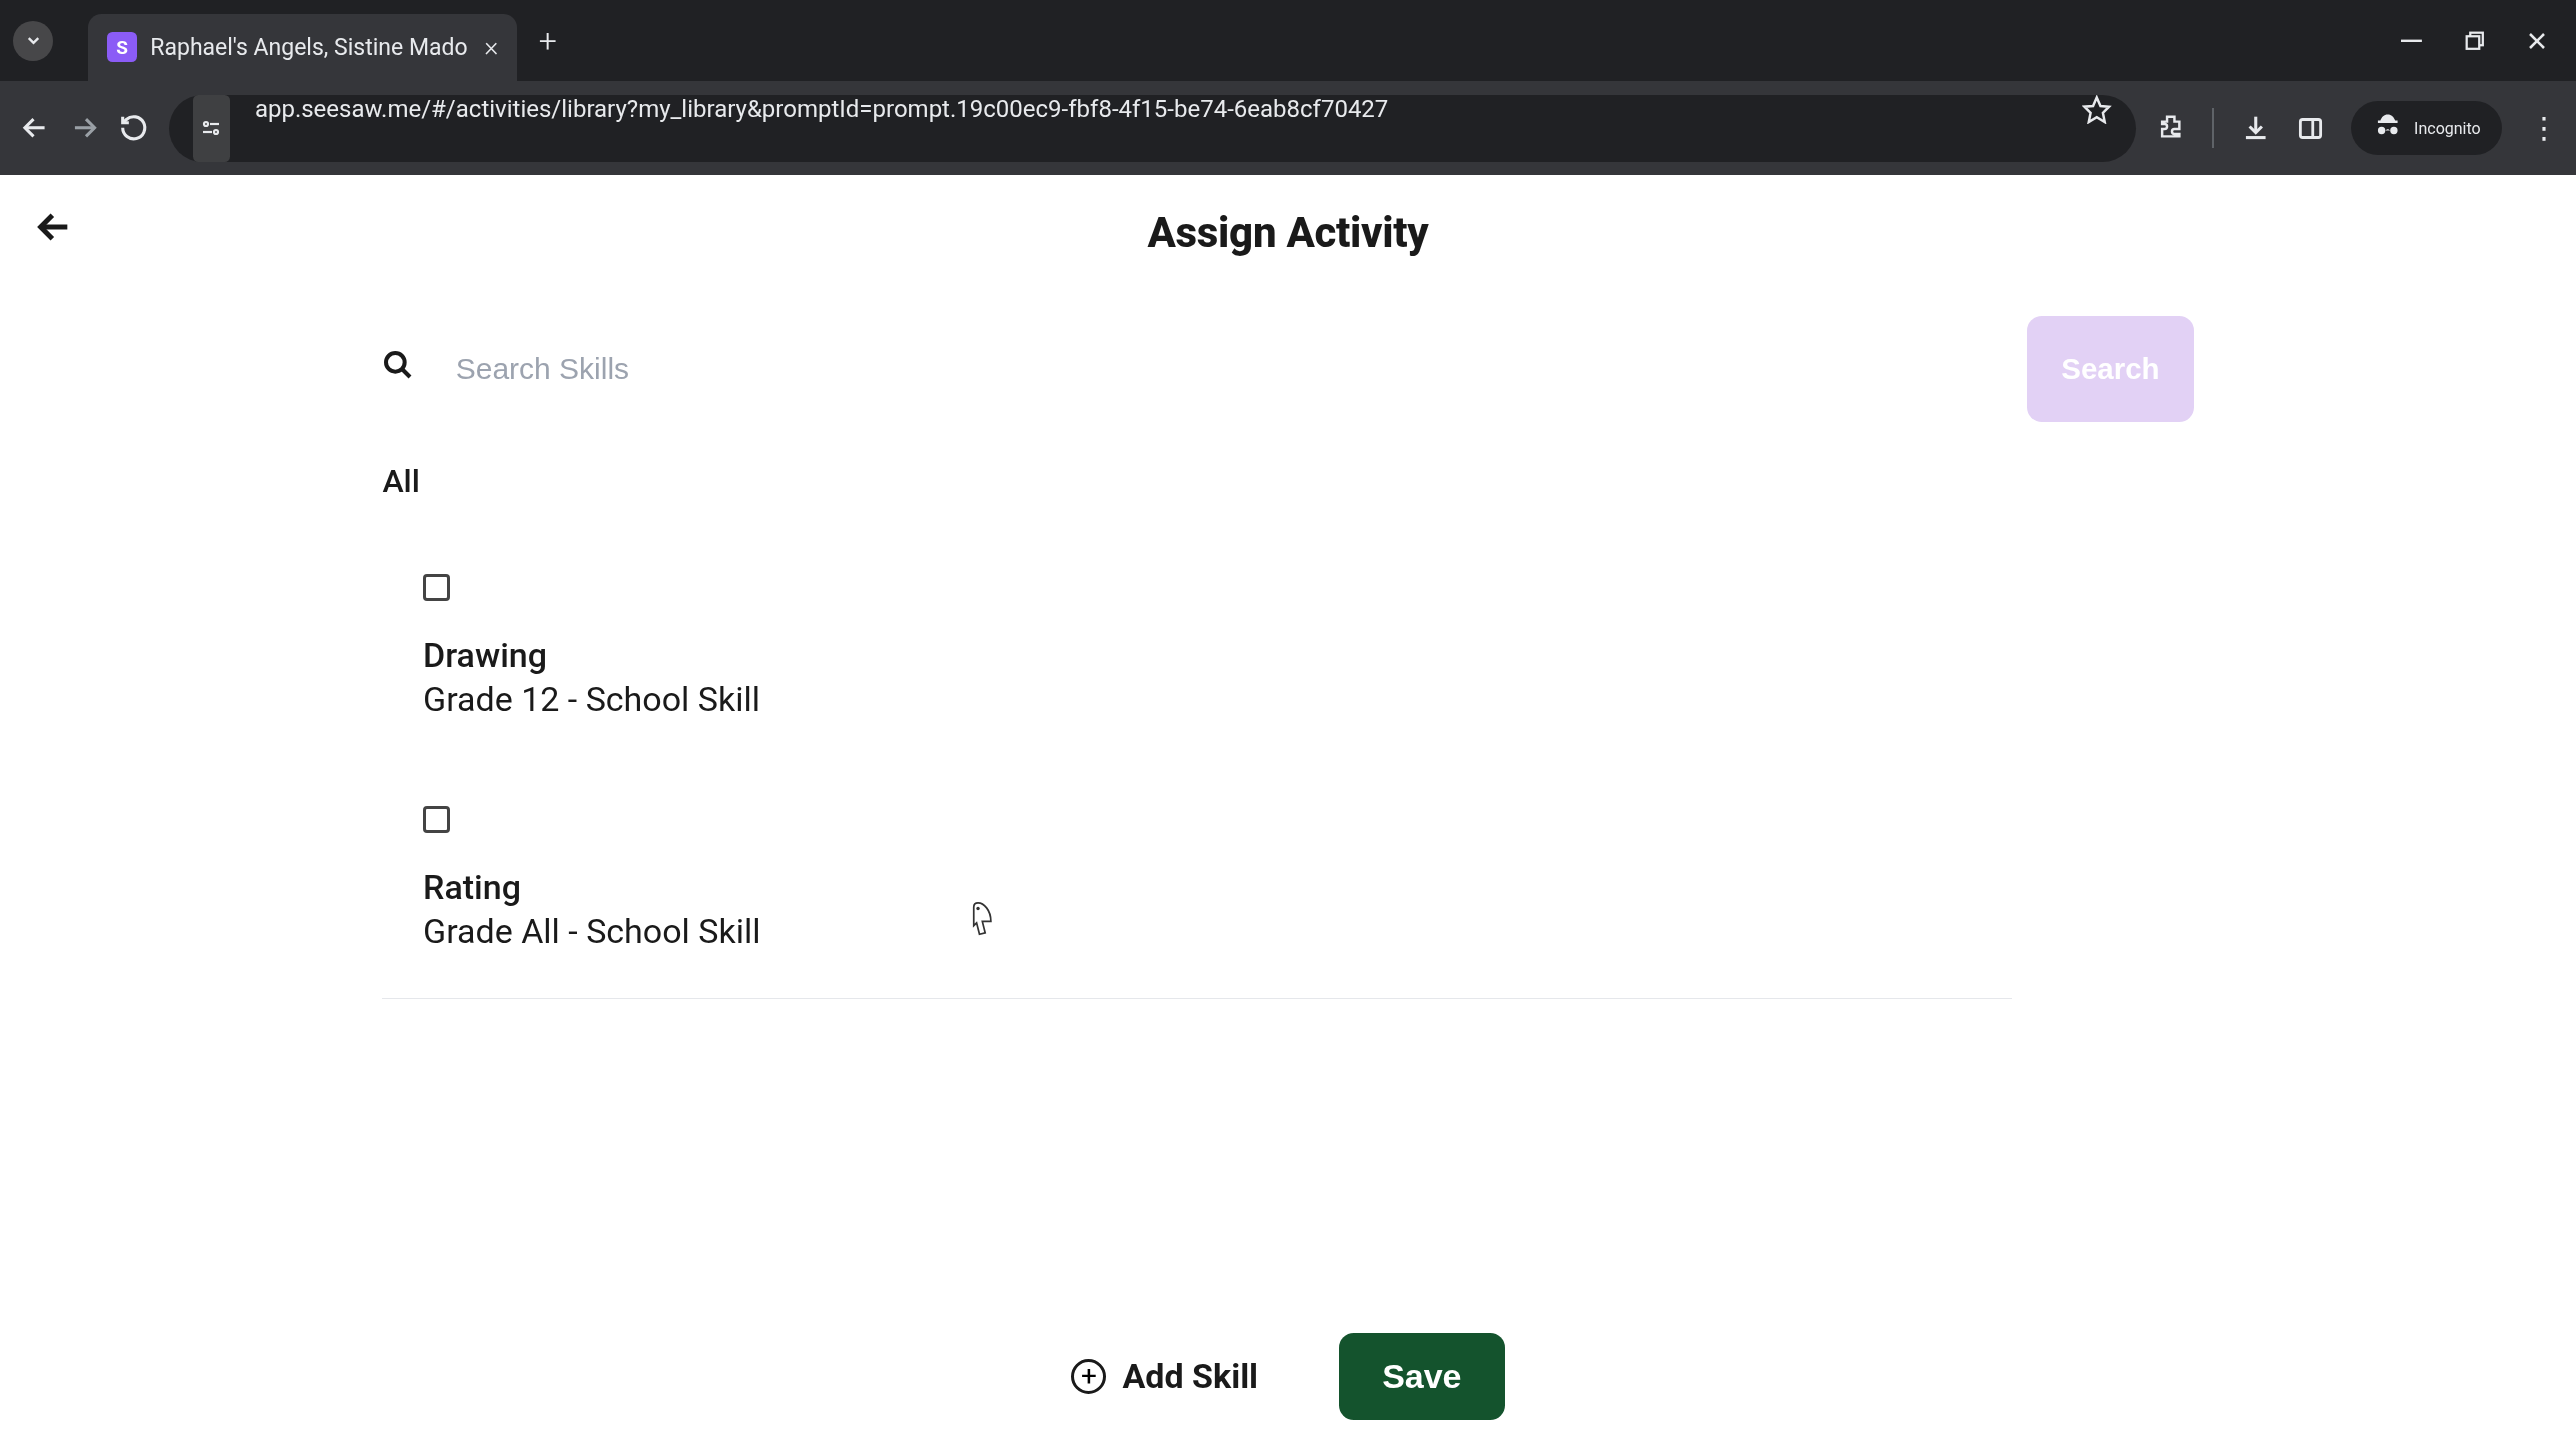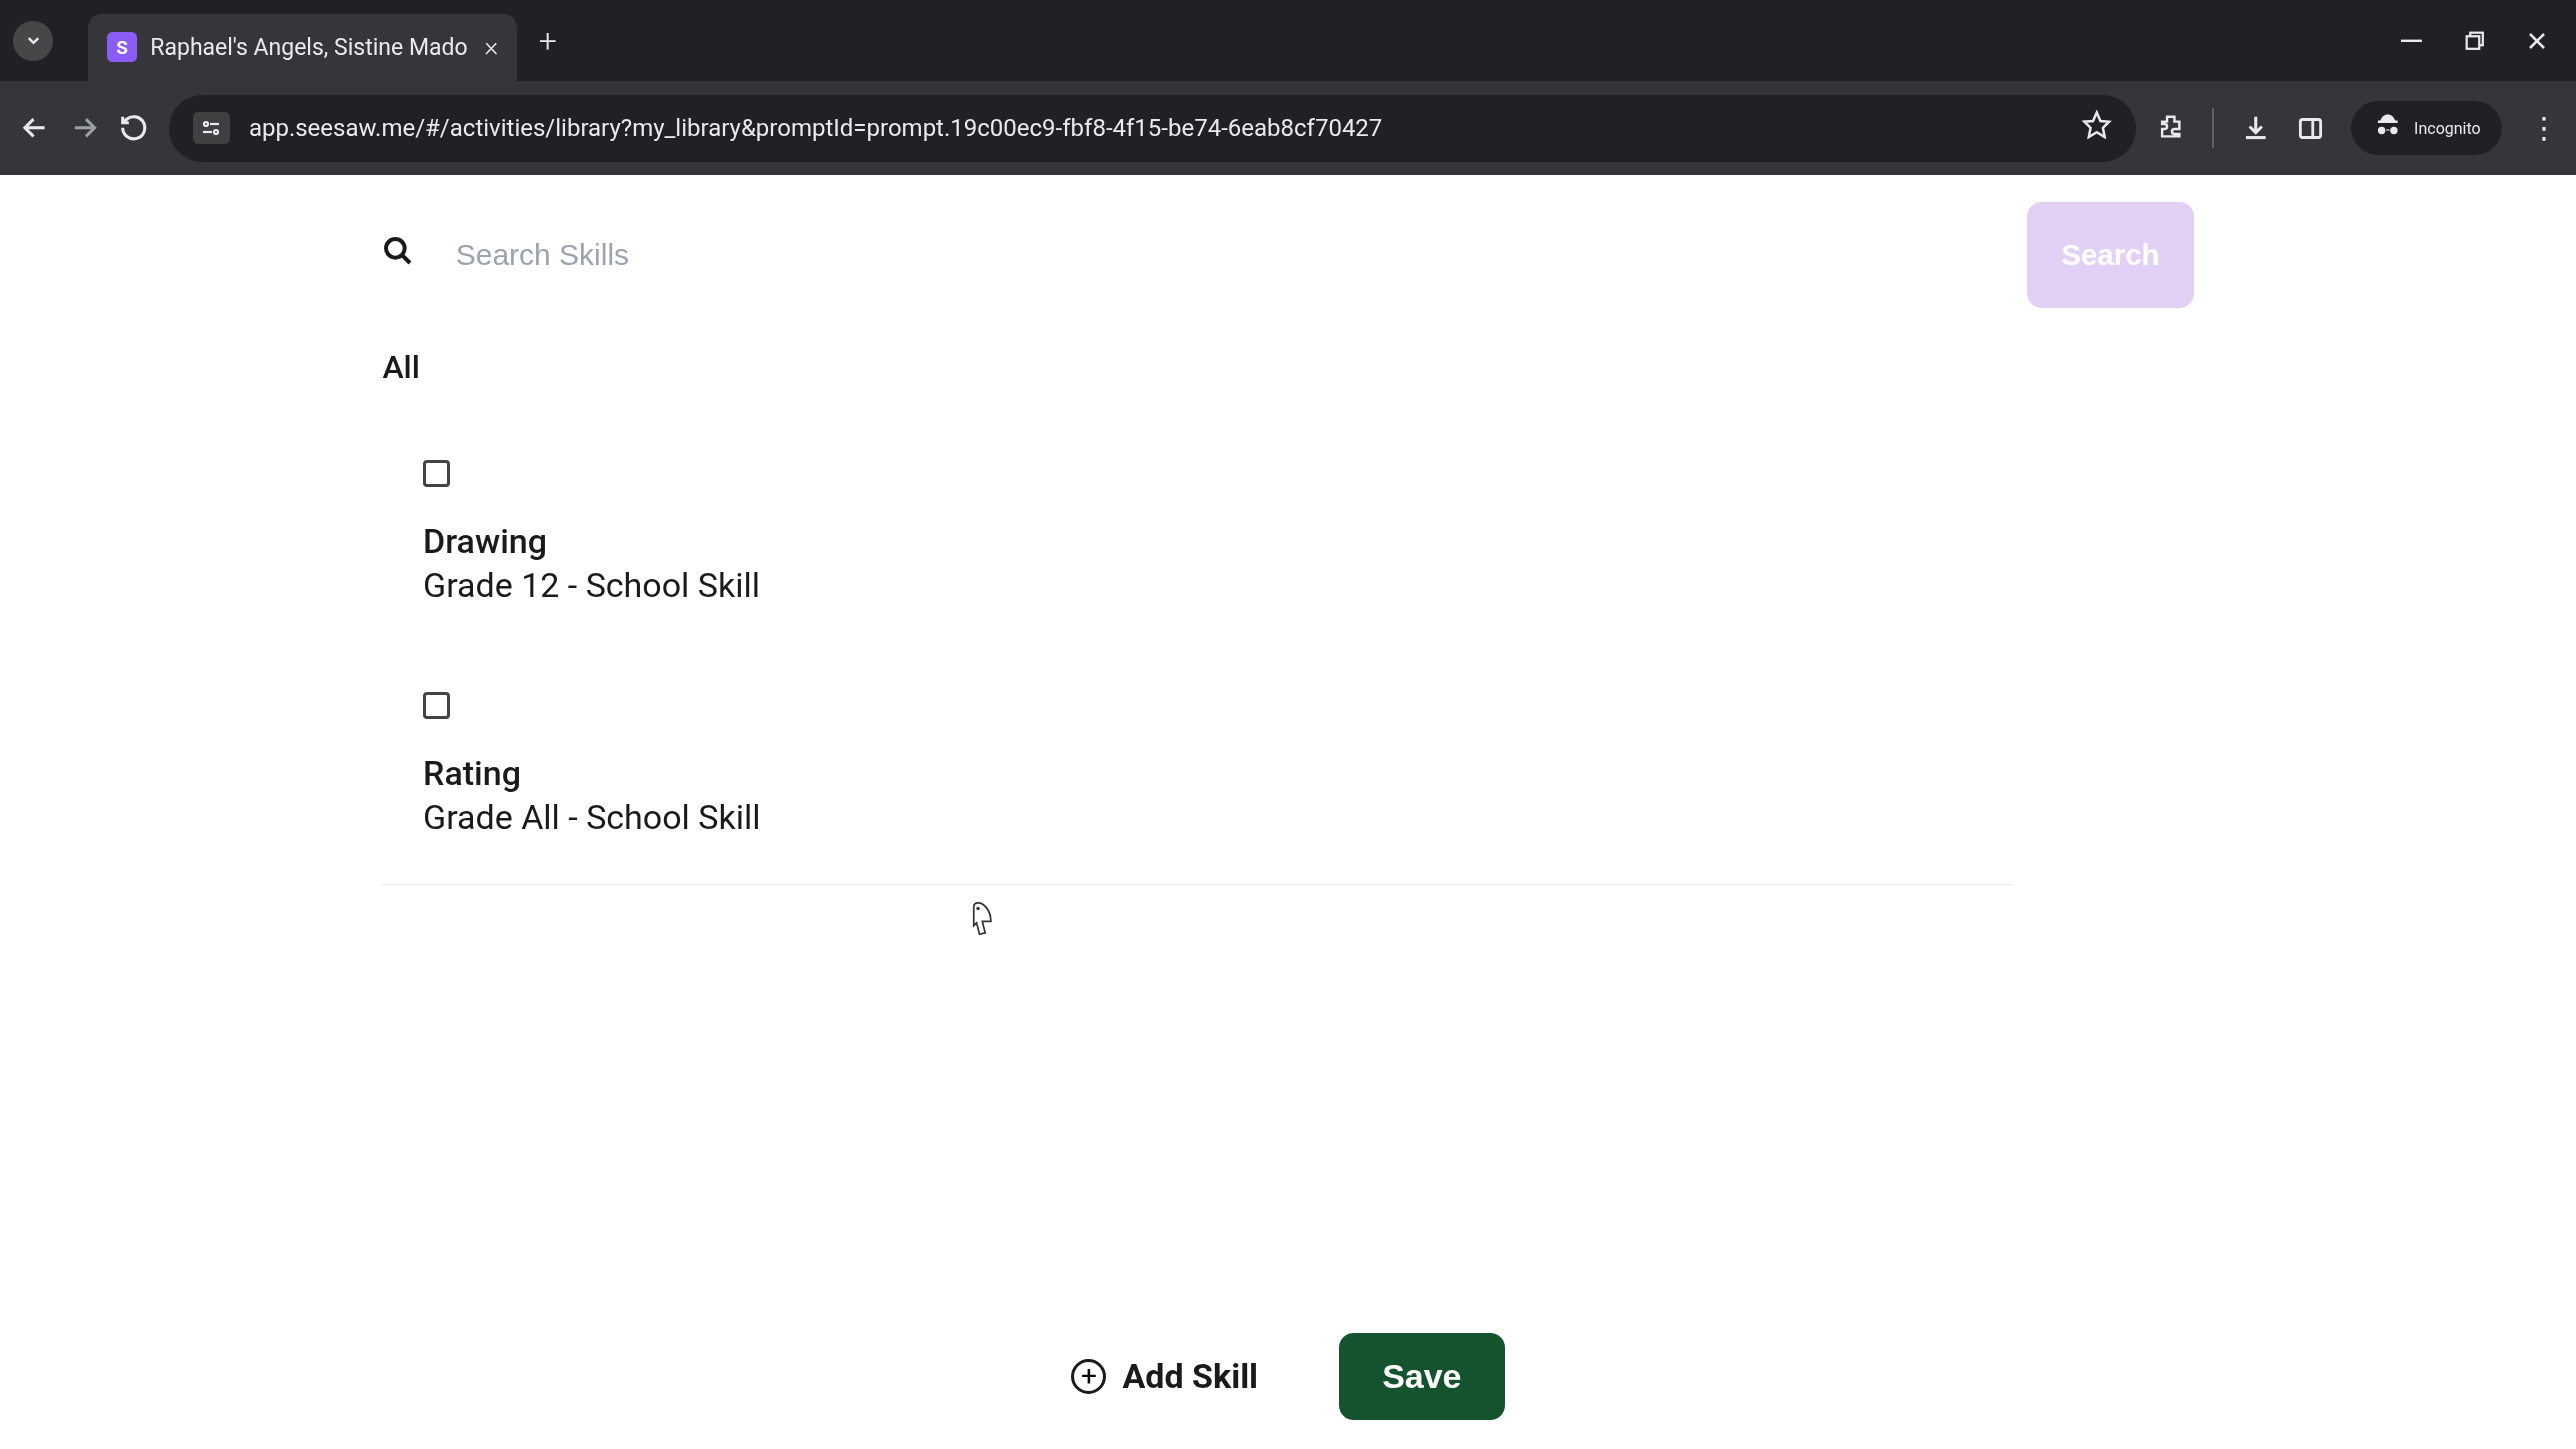--- a/index.html
+++ b/index.html
@@ -14,21 +14,21 @@
 .tab-title { color: #e8eaed; font-size: 23px; flex: 1; white-space: nowrap; overflow: hidden; text-overflow: ellipsis; }
 .tab-close { font-size: 27px; color: #e8eaed; cursor: pointer; font-weight: 300; line-height: 1;}
 .new-tab { font-size: 32px; color: #e8eaed; cursor: pointer; font-weight: 300; margin-left: 13.4px; }
 .window-controls { margin-left: auto; display: flex; gap: 40px; padding-right: 13.4px; }
 .window-btn { font-size: 24px; color: #e8eaed; cursor: pointer; display: flex; align-items: center;}
 .window-btn.min { font-size: 32px;}
 
 .toolbar { display: flex; align-items: center; height: 94px; padding: 0 20px; gap: 20px; background: #35363a; }
 .nav-btn { font-size: 32px; color: #9aa0a6; cursor: pointer; display: flex; align-items: center;}
 .nav-btn.enabled { color: #e8eaed; }
-.url-bar { flex: 1; background: #202124; border-radius: 40px; height: 67px; display: flex; align-items: center; padding: 0 24px; gap: 19px; }
+.url-bar { flex: 1; background: #202124; border-radius: 40px; height: 67px; display: flex; padding: 0 24px; gap: 25px; }
 .site-settings { font-size: 24px; color: #9aa0a6; cursor: pointer; display: flex; align-items: center; background: #3f4042; border-radius: 5.4px; padding: 4px 6.7px;}
 .url-text { color: #e8eaed; font-size: 24px; flex: 1; white-space: nowrap; overflow: hidden; }
 .star-icon { font-size: 29.5px; color: #9aa0a6; cursor: pointer; }
 .toolbar-right { display: flex; align-items: center; gap: 27px; }
 .toolbar-icon { font-size: 29.5px; color: #e8eaed; cursor: pointer; display:flex; align-items:center;}
 .divider-v { width: 1.3px; height: 40px; background: #5f6368; }
 .incognito-badge { display: flex; align-items: center; gap: 12px; background: #202124; border-radius: 40px; padding: 10.7px 21.5px; }
 .incognito-icon svg { width: 29.5px; height: 29.5px; }
 .incognito-text { font-size: 16px; color: #e8eaed; text-align: right; }
 .menu-dots { font-size: 29.5px; color: #e8eaed; cursor: pointer; letter-spacing: -2.7px;}
@@ -164,20 +164,29 @@
             </svg>
         </span>
         <span class="incognito-text">Incognito</span>
       </div>
       <div class="menu-dots">⋮</div>
     </div>
   </div>
 </div>
 
 <div class="page">
+  <div class="page-header">
+    <div class="back-arrow">
+      <svg width="40" height="40" viewBox="0 0 24 24" fill="none" stroke="#1a1a1a" stroke-width="3">
+          <line x1="20" y1="12" x2="4" y2="12"></line>
+          <polyline points="11 5 4 12 11 19"></polyline>
+        </svg>
+    </div>
+    <h1 class="page-title">Assign Activity</h1>
+  </div>
 
   <div class="content">
     <div class="search-row">
       <div class="search-container">
         <span class="search-icon">
           <svg width="32" height="32" viewBox="0 0 24 24" fill="none" stroke="#1a1a1a" stroke-width="3">
               <circle cx="10" cy="10" r="7"></circle>
               <line x1="21" y1="21" x2="15" y2="15"></line>
             </svg>
         </span>

